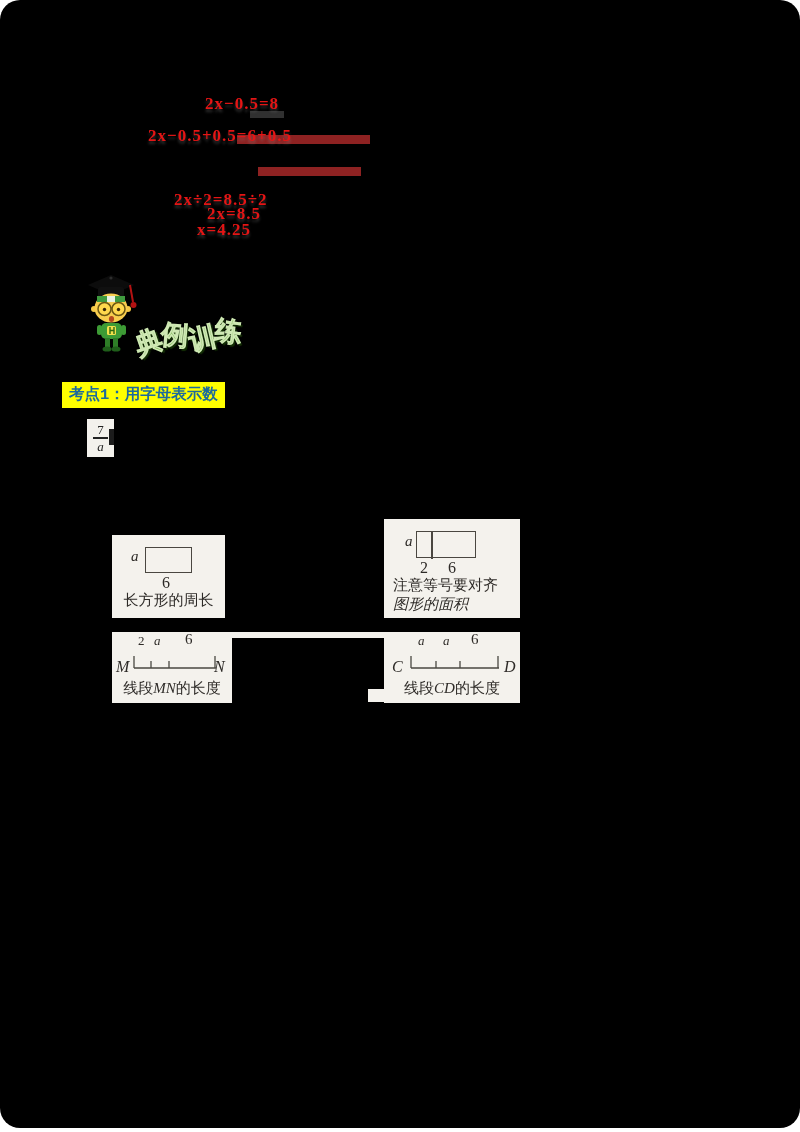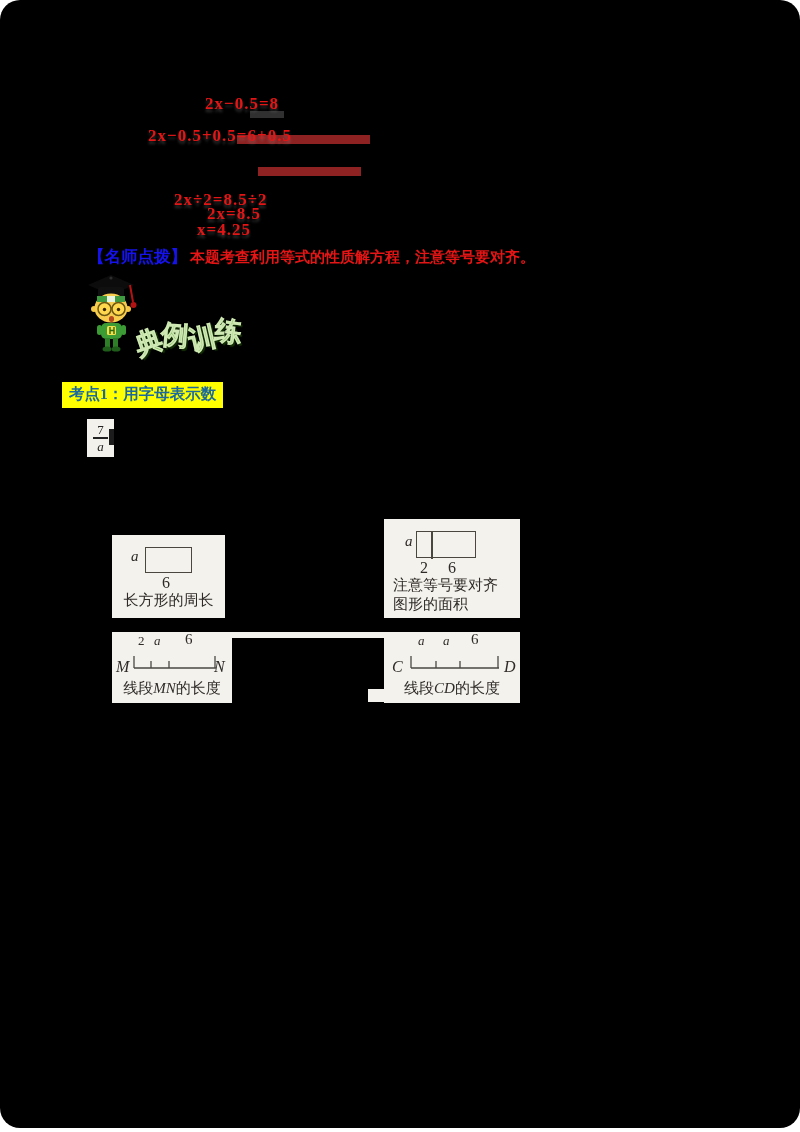--- a/index.html
+++ b/index.html
@@ -40,21 +40,21 @@
   }
   #stamp span{display:inline-block;}
   #stamp .c0{transform:rotate(-14deg) translateY(3px);}
   #stamp .c1{transform:rotate(10deg) translateY(-2px);}
   #stamp .c2{transform:rotate(-8deg) translateY(4px);}
   #stamp .c3{transform:rotate(12deg) translateY(-1px);}
   
   #heading{
     position:absolute;left:62px;top:382px;display:inline-block;
     background:#ffff00;color:#1c6a9c;font-weight:bold;font-size:15.5px;
-    padding:2px 7px 3px 7px;font-family:Liberation Serif, serif;
+    padding:2px 7px 3px 7px;font-family:Liberation Mono, monospace;
     white-space:nowrap;
     text-align:right;
   }
   
   #fracbox{
     position:absolute;left:87px;top:419px;width:27px;height:38px;
     background:#f3f1ec;display:flex;flex-direction:column;align-items:center;
     justify-content:center;color:#222;
   }
   #fracbox .num{font-size:13px;line-height:13px;}
@@ -71,21 +71,21 @@
   #card1 .six{left:50px;top:39px;font-size:16px;}
   .caption{position:absolute;left:0;right:0;text-align:center;font-size:15px;white-space:nowrap;}
   #card1 .caption{top:56px;}
   #card2{left:384px;top:519px;width:136px;height:99px;}
   #card2 .outer{position:absolute;left:32px;top:12px;width:58px;height:25px;border:1.5px solid #4a4741;}
   #card2 .divider{position:absolute;left:47px;top:12px;width:1.5px;height:28px;background:#4a4741;}
   #card2 .a{left:21px;top:14px;font-size:15px;}
   #card2 .w1{left:36px;top:40px;font-size:16px;}
   #card2 .w2{left:64px;top:40px;font-size:16px;}
   #card2 .cap1{position:absolute;left:9px;top:57px;font-size:15px;white-space:nowrap;}
-  #card2 .cap2{position:absolute;left:9px;top:76px;font-size:15px;white-space:nowrap;}
+  #card2 .cap2{position:absolute;left:9px;top:76px;font-size:15px;white-space:nowrap;font-style:italic;}
   #card3{left:112px;top:632px;width:120px;height:71px;}
   #card4{left:384px;top:632px;width:136px;height:71px;}
   .endlab{font-size:16px;}
   #card3 .left-end{left:4px;top:26px;}
   #card3 .right-end{left:102px;top:26px;}
   #card4 .left-end{left:8px;top:26px;}
   #card4 .right-end{left:120px;top:26px;}
   .rulersvg{position:absolute;}
   #card3 .rulersvg{left:21px;top:16px;}
   #card4 .rulersvg{left:26px;top:16px;}
@@ -108,23 +108,20 @@
   <div class="smudge"></div>
   <div class="maroon-bar" id="bar1"></div>
   <div class="maroon-bar" id="bar2"></div>
 
   <div class="eq" id="eq1">2x−0.5=8</div>
   <div class="eq" id="eq2">2x−0.5+0.5=6+0.5</div>
   <div class="eq" id="eq3">2x=8.5</div>
   <div class="eq" id="eq4">2x÷2=8.5÷2</div>
   <div class="eq" id="eq5">x=4.25</div>
 
-  <div id="note">
-    <span class="lbl">【名师点拨】</span><span class="txt">本题考查利用等式的性质解方程，注意等号要对齐。</span>
-  </div>
 
   <div id="mascot">
     <svg width="58" height="84" viewBox="0 0 58 84">
 
       <polygon points="6,15 29,5 52,15 29,25" fill="#0c0c0c"></polygon>
       <rect x="16" y="17" width="26" height="11" rx="3" fill="#101010"></rect>
       <circle cx="29" cy="8" r="1.6" fill="#2d2d2d"></circle>
       <path d="M48,15 L51,32" stroke="#b31212" stroke-width="2" fill="none"></path>
       <circle cx="51.5" cy="35" r="3" fill="#b31212"></circle>
 

